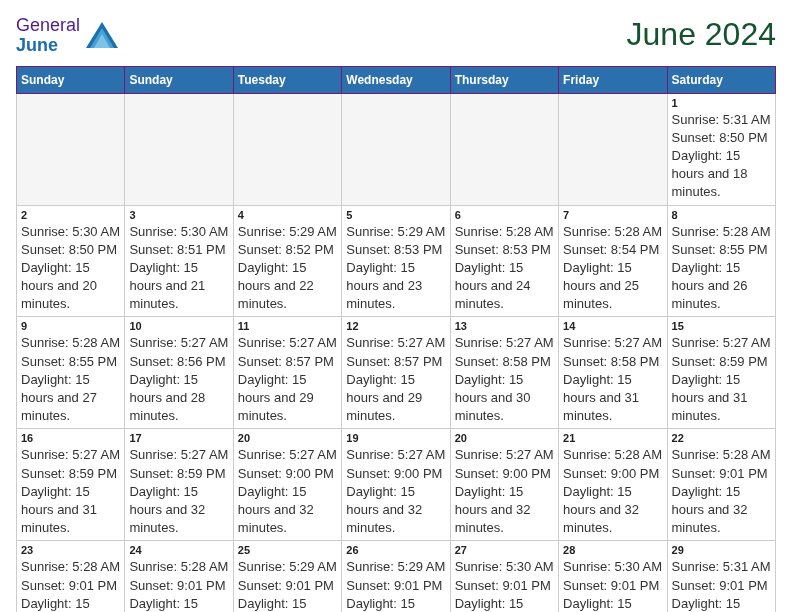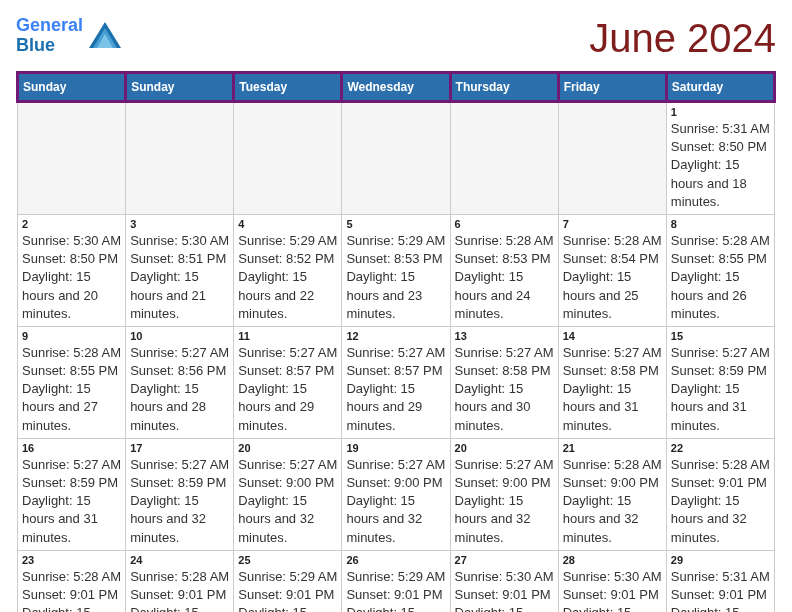--- a/index.html
+++ b/index.html
@@ -19,51 +19,51 @@
     .logo {
       display: flex;
       align-items: center;
       gap: 2px;
     }
     .logo-text {
       font-size: 18px;
       color: #333;
       line-height: 1.1;
     }
-    .logo-text span { color: #3b82f6; font-weight: bold; }
+    .logo-text span { color: #4c1d95; font-weight: normal; }
     .logo-icon {
       width: 36px;
       height: 32px;
       margin-left: 2px;
     }
     .title-block {
       text-align: right;
     }
     .main-title {
-      font-size: 40px;
-      color: #7f1d1d;
+      font-size: 32px;
+      color: #14532d;
       font-weight: normal;
     }
     .subtitle {
       font-size: 14px;
       color: #444;
     }
     .calendar {
       width: 100%;
       border-collapse: collapse;
       font-size: 10px;
     }
     .calendar th {
       background: #2c6fad;
       color: #fff;
       padding: 6px 4px;
       text-align: left;
       font-size: 12px;
       font-weight: bold;
-      border: 3px solid #701a75;
+      border: 1px solid #701a75;
     }
     .calendar td {
       border: 1px solid #ccc;
       vertical-align: top;
       padding: 3px 4px;
       width: calc(100% / 7);
       min-height: 70px;
       background: #fff;
     }
     .calendar td.empty {
@@ -82,21 +82,21 @@
       font-size: 13px;
     }
   </style>
 </head>
 <body>
 
 <div class="header">
   <div class="logo">
     <div class="logo-text">
       <div><span>General</span></div>
-      <div><span style="color:#1a6faf;font-weight:bold;">Blue</span></div>
+      <div><span style="color:#1a6faf;font-weight:bold;">June</span></div>
     </div>
     <svg class="logo-icon" viewBox="0 0 36 32" xmlns="http://www.w3.org/2000/svg">
       <polygon points="18,2 34,28 2,28" fill="#1a6fad"></polygon>
       <polygon points="18,8 30,28 6,28" fill="#4a9fd4"></polygon>
       <polygon points="18,14 26,28 10,28" fill="#7bc4e8"></polygon>
     </svg>
   </div>
   <div class="title-block">
     <div class="main-title">June 2024</div>
   </div>

